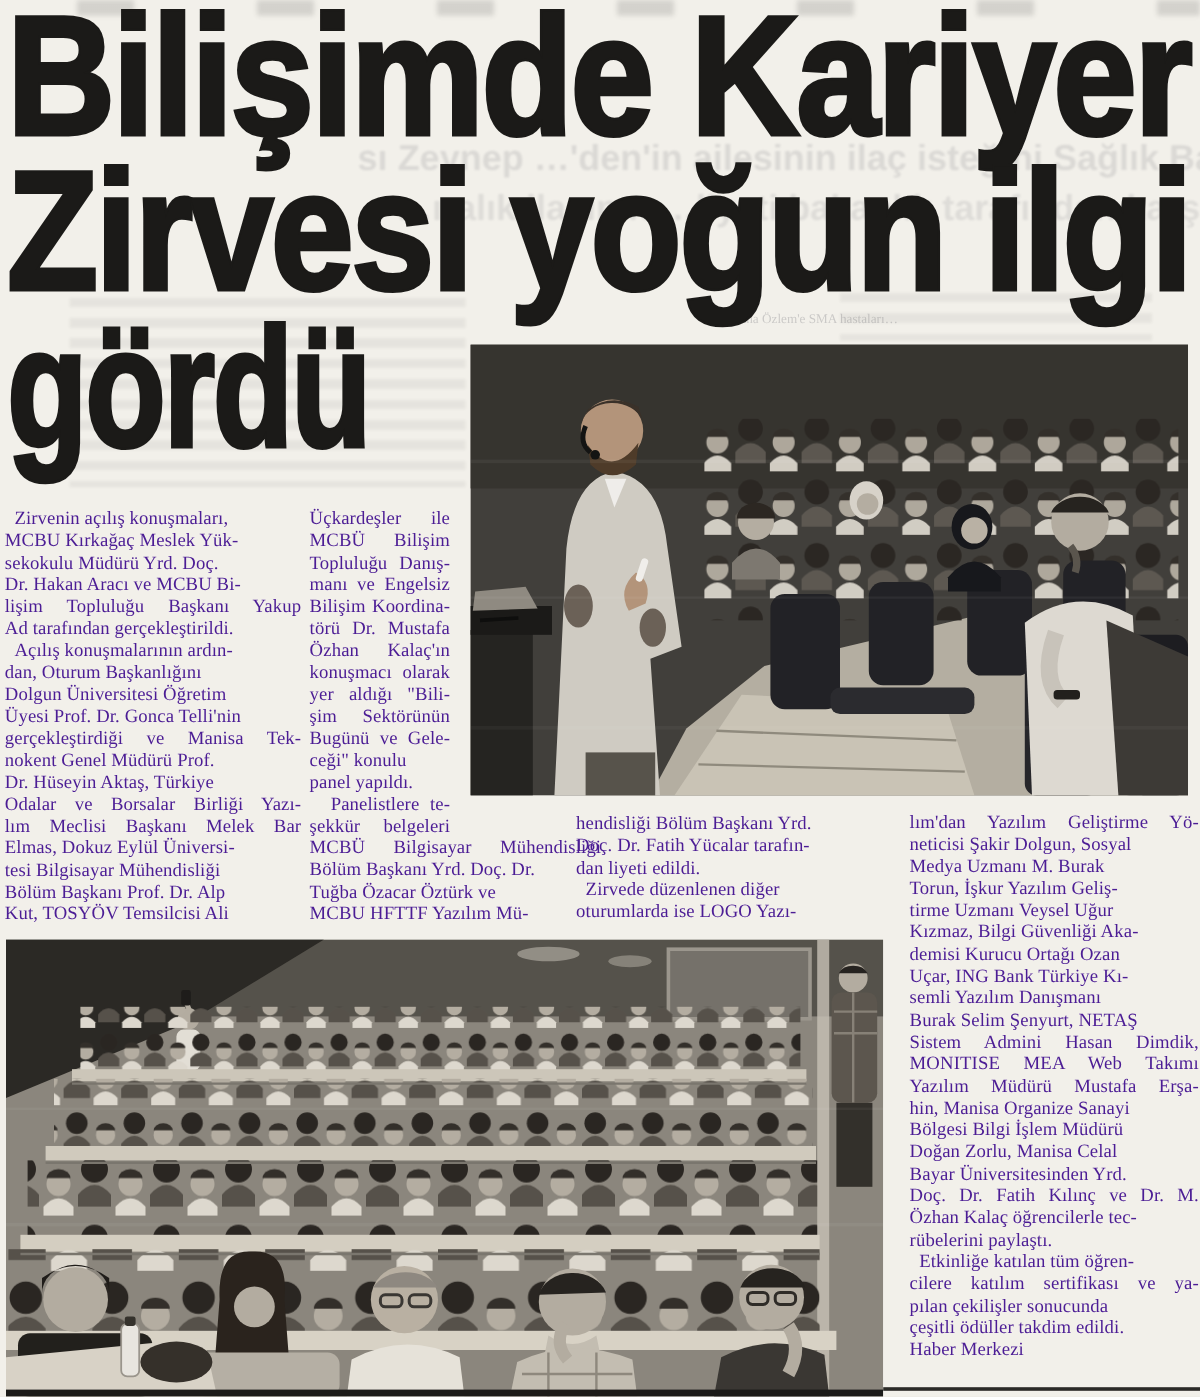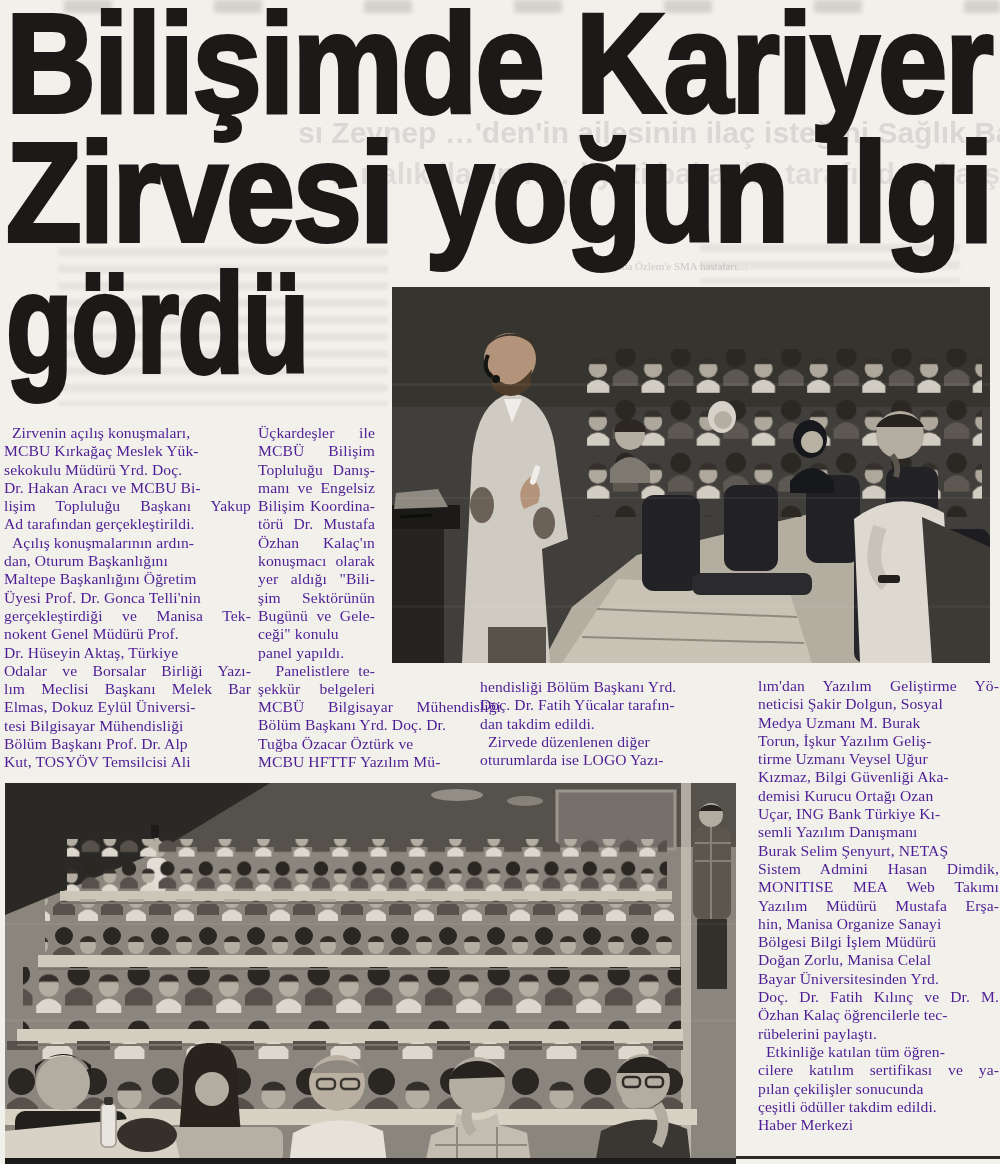--- a/index.html
+++ b/index.html
@@ -58,21 +58,21 @@
 
   <div class="col" id="col1">
       <div class="ln"><span>&nbsp;&nbsp;Zirvenin açılış konuşmaları,</span></div>
       <div class="ln"><span>MCBU Kırkağaç Meslek Yük-</span></div>
       <div class="ln"><span>sekokulu Müdürü Yrd. Doç.</span></div>
       <div class="ln"><span>Dr. Hakan Aracı ve MCBU Bi-</span></div>
       <div class="ln just"><span>lişim Topluluğu Başkanı Yakup</span></div>
       <div class="ln"><span>Ad tarafından gerçekleştirildi.</span></div>
       <div class="ln"><span>&nbsp;&nbsp;Açılış konuşmalarının ardın-</span></div>
       <div class="ln"><span>dan, Oturum Başkanlığını</span></div>
-      <div class="ln"><span>Maltepe Başkanlığını Öğretim</span></div>
+      <div class="ln"><span>Dolgun Üniversitesi Öğretim</span></div>
       <div class="ln"><span>Üyesi Prof. Dr. Gonca Telli'nin</span></div>
       <div class="ln just"><span>gerçekleştirdiği ve Manisa Tek-</span></div>
       <div class="ln"><span>nokent Genel Müdürü Prof.</span></div>
       <div class="ln"><span>Dr. Hüseyin Aktaş, Türkiye</span></div>
       <div class="ln just"><span>Odalar ve Borsalar Birliği Yazı-</span></div>
       <div class="ln just"><span>lım Meclisi Başkanı Melek Bar</span></div>
       <div class="ln"><span>Elmas, Dokuz Eylül Üniversi-</span></div>
       <div class="ln"><span>tesi Bilgisayar Mühendisliği</span></div>
       <div class="ln"><span>Bölüm Başkanı Prof. Dr. Alp</span></div>
       <div class="ln"><span>Kut, TOSYÖV Temsilcisi Ali</span></div>
@@ -96,21 +96,21 @@
     </div>
   <div class="col" id="col2b">
       <div class="ln just"><span>MCBÜ Bilgisayar Mühendisliği</span></div>
       <div class="ln"><span>Bölüm Başkanı Yrd. Doç. Dr.</span></div>
       <div class="ln"><span>Tuğba Özacar Öztürk ve</span></div>
       <div class="ln"><span>MCBU HFTTF Yazılım Mü-</span></div>
     </div>
   <div class="col" id="col3">
       <div class="ln"><span>hendisliği Bölüm Başkanı Yrd.</span></div>
       <div class="ln"><span>Doç. Dr. Fatih Yücalar tarafın-</span></div>
-      <div class="ln"><span>dan takdim edildi.</span></div>
+      <div class="ln"><span>dan liyeti edildi.</span></div>
       <div class="ln"><span>&nbsp;&nbsp;Zirvede düzenlenen diğer</span></div>
       <div class="ln"><span>oturumlarda ise LOGO Yazı-</span></div>
     </div>
   <div class="col" id="col4">
       <div class="ln just"><span>lım'dan Yazılım Geliştirme Yö-</span></div>
       <div class="ln"><span>neticisi Şakir Dolgun, Sosyal</span></div>
       <div class="ln"><span>Medya Uzmanı M. Burak</span></div>
       <div class="ln"><span>Torun, İşkur Yazılım Geliş-</span></div>
       <div class="ln"><span>tirme Uzmanı Veysel Uğur</span></div>
       <div class="ln"><span>Kızmaz, Bilgi Güvenliği Aka-</span></div>

